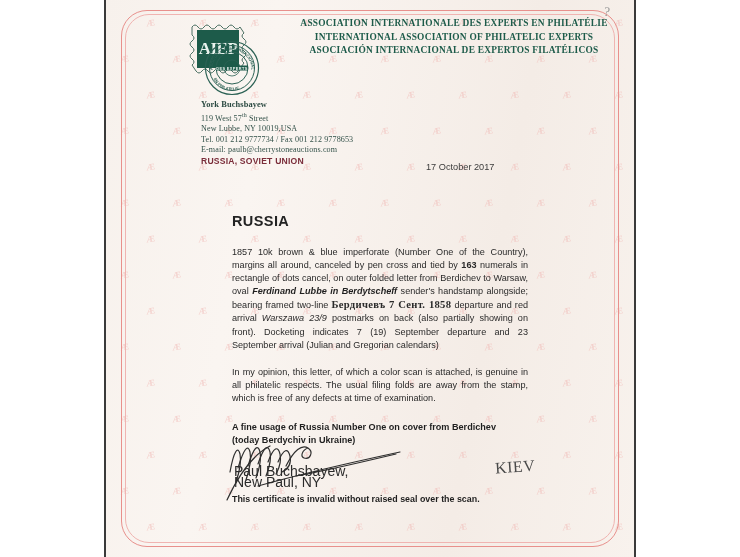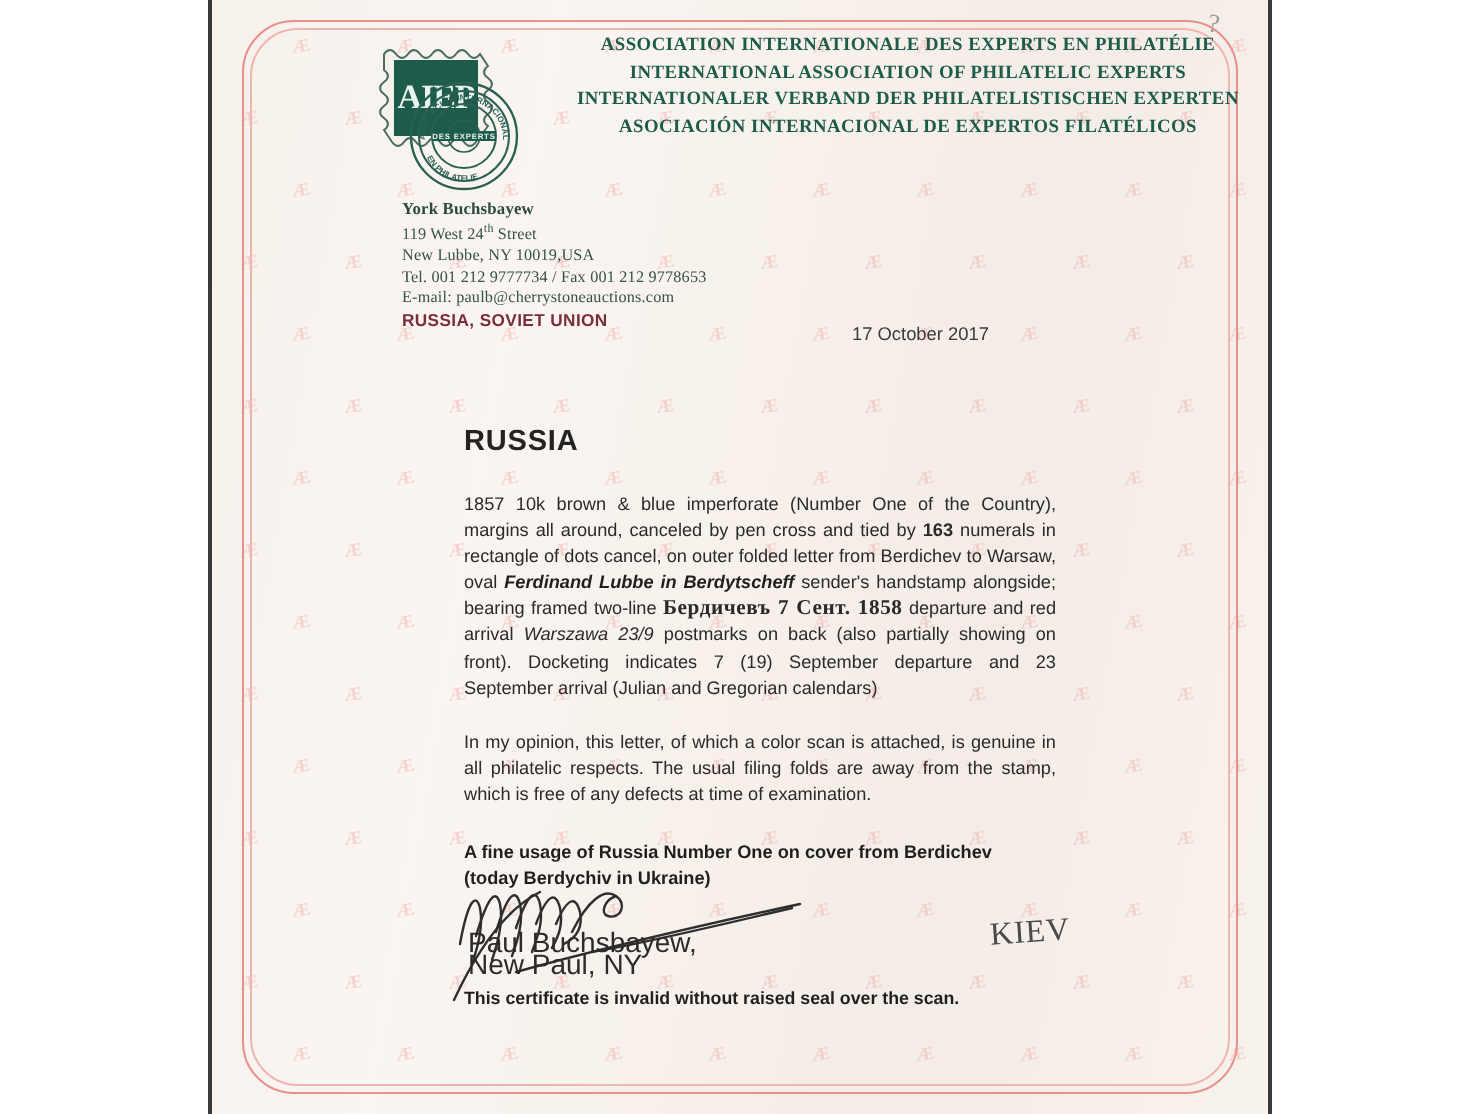--- a/index.html
+++ b/index.html
@@ -376,28 +376,27 @@
           <g fill="#2b6154" font-family="Liberation Sans, sans-serif" font-size="4.1" font-weight="bold">
             <text><textPath xlink:href="#arcBot" startOffset="14%">EN PHILATELIE</textPath></text>
           </g>
           <text x="28" y="29.6" text-anchor="middle" fill="#eaf3ef" font-family="Liberation Sans, sans-serif" font-size="3.9" font-weight="bold" letter-spacing=".4">DES EXPERTS</text>
         </svg>
       </div>
 
       <div class="titles">
         <div>ASSOCIATION INTERNATIONALE DES EXPERTS EN PHILATÉLIE</div>
         <div>INTERNATIONAL ASSOCIATION OF PHILATELIC EXPERTS</div>
-        <div>INTERNATIONALER VERBAND DER PHILATELISTISCHEN EXPERTEN</div>
         <div>ASOCIACIÓN INTERNACIONAL DE EXPERTOS FILATÉLICOS</div>
       </div>
     </div>
 
     <div class="addr">
       <div class="nm">York Buchsbayew</div>
-      <div class="ln"><span>119 West 24</span><span class="sup">th</span><span> Street</span></div>
+      <div class="ln"><span>119 West 57</span><span class="sup">th</span><span> Street</span></div>
       <div class="ln">New Lubbe, NY 10019,USA</div>
       <div class="ln">Tel. 001 212 9777734 / Fax 001 212 9778653</div>
       <div class="ln">E-mail: paulb@cherrystoneauctions.com</div>
       <div class="country">RUSSIA, SOVIET UNION</div>
     </div>
 
     <div class="datum">17 October 2017</div>
 
     <div class="body-wrap">
       <div class="country-title">RUSSIA</div>

